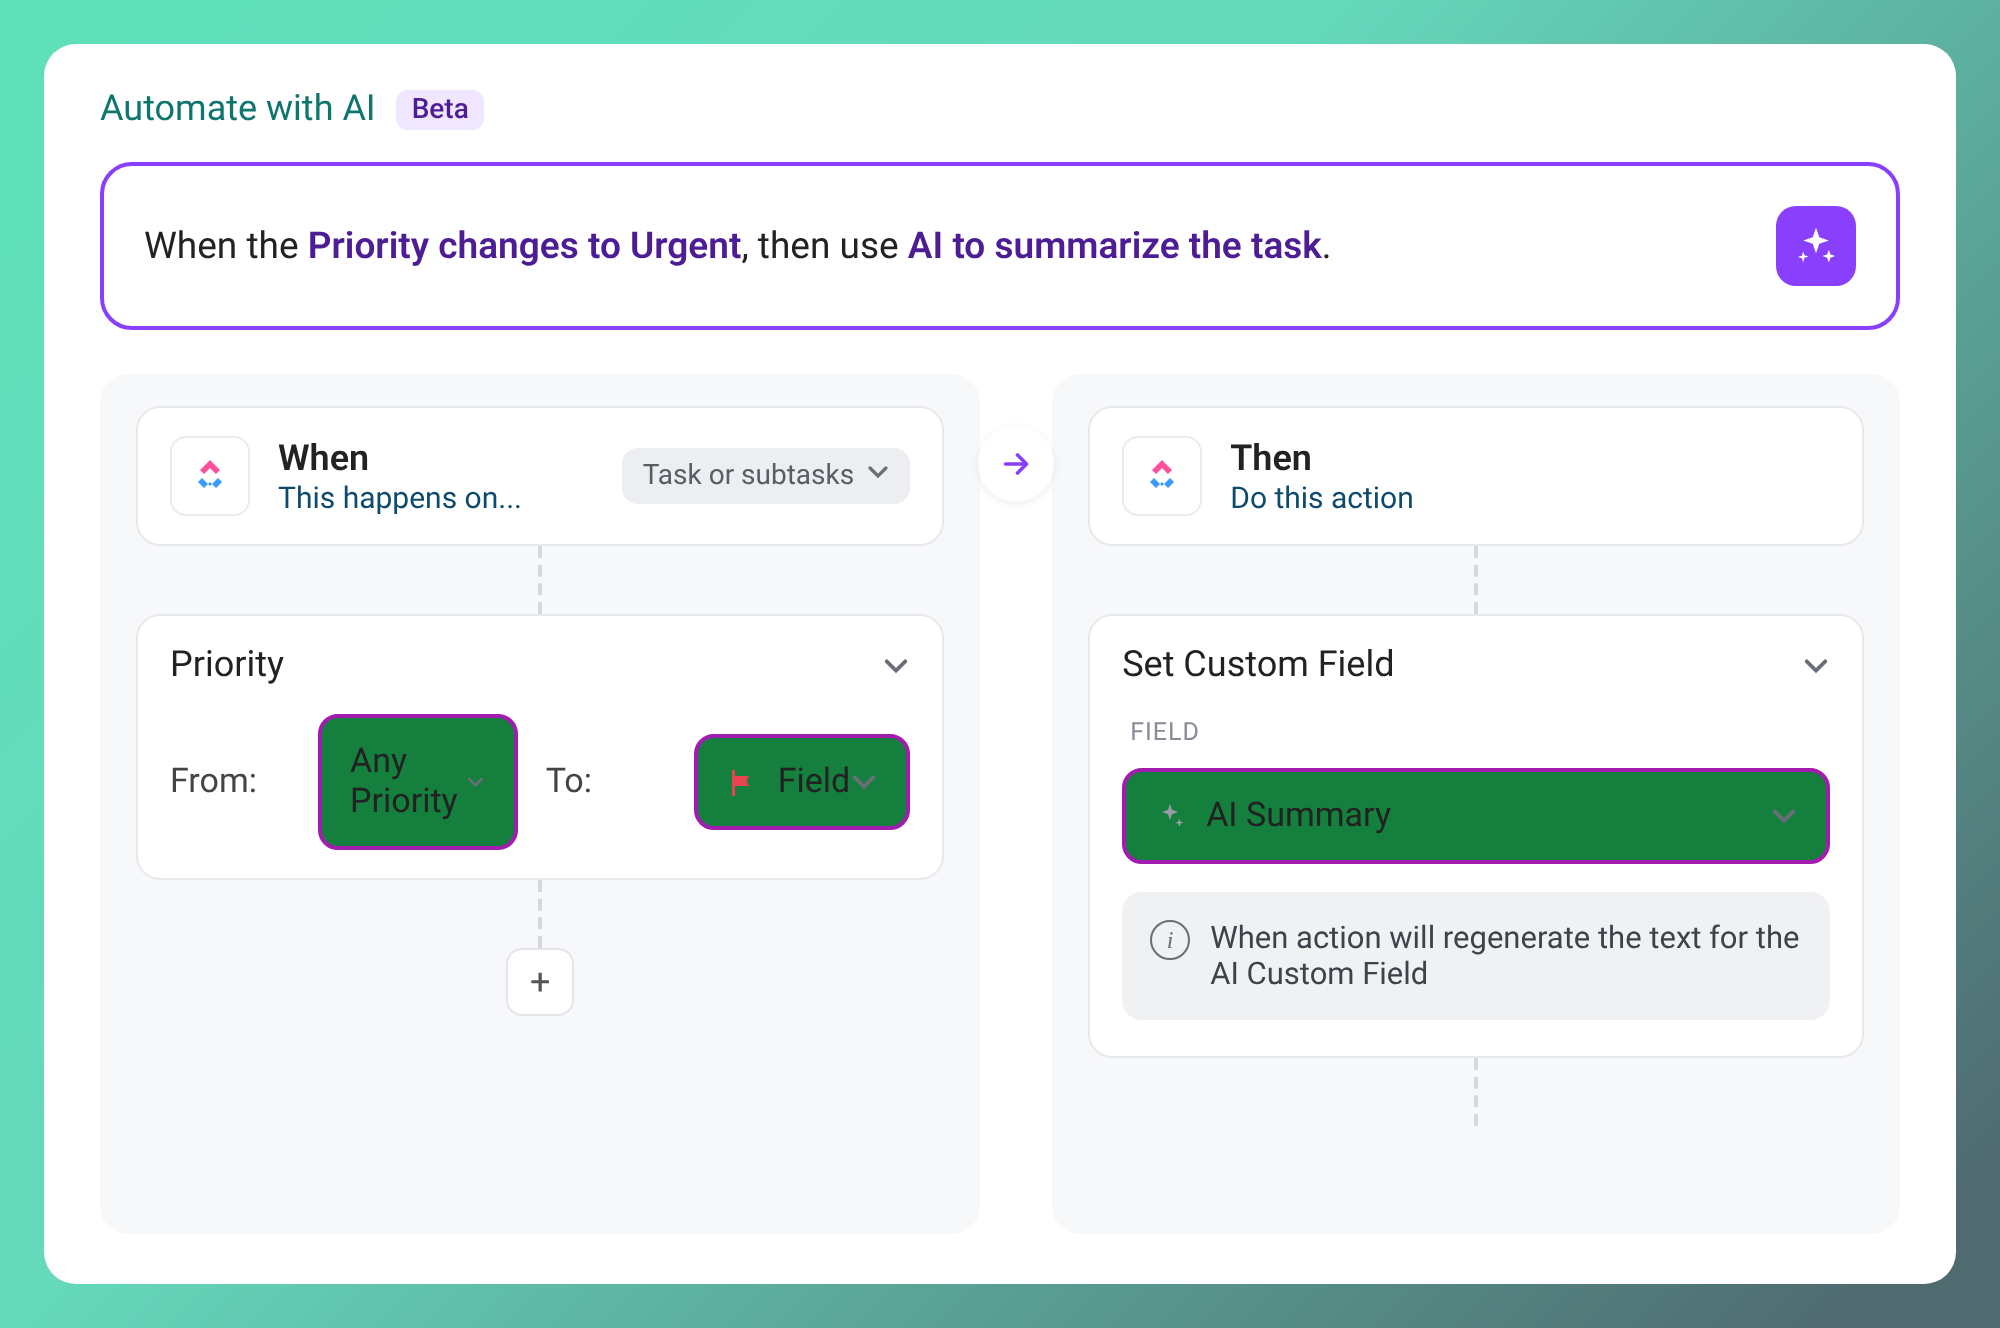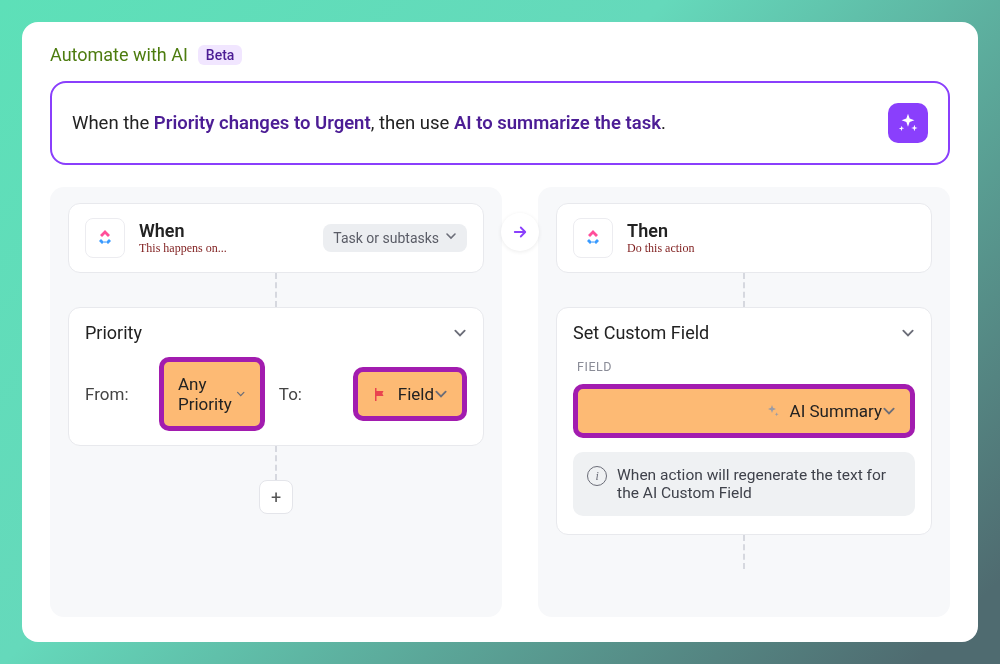--- a/index.html
+++ b/index.html
@@ -11,21 +11,21 @@
   }
   .app {
     background: #fff;
     border-radius: 16px;
     width: 100%; height: 100%;
     padding: 22px 28px 0 28px;
     overflow: hidden;
     position: relative;
   }
   .hdr { display: flex; align-items: center; gap: 10px; margin-bottom: 16px; }
-  .hdr-title { font-size: 18px; color: #4d7c0f; }
+  .hdr-title { font-size: 18px; color: #0f766e; }
   .beta {
     background: #f1e6ff; color: #4c1d95;
     font-size: 14px; font-weight: 500;
     padding: 2px 8px; border-radius: 6px;
   }
   .prompt-bar {
     border: 2px solid #8a3ffc;
     border-radius: 16px;
     padding: 20px 20px;
     display: flex; align-items: center; justify-content: space-between;
@@ -53,21 +53,21 @@
     background: #fff; border: 1px solid #e8e9ed; border-radius: 12px;
     padding: 14px 16px;
   }
   .trigger-card { display: flex; align-items: center; gap: 14px; }
   .brand-icon {
     width: 40px; height: 40px; border: 1px solid #ececf0; border-radius: 8px;
     display: flex; align-items: center; justify-content: center;
   }
   .tcol { display: flex; flex-direction: column; }
   .t-title { font-size: 18px; font-weight: 600; color: #222; }
-  .t-sub { font-size: 12px; color: #7f1d1d; font-family: Liberation Serif, serif; }
+  .t-sub { font-size: 15px; color: #0c4a6e; }
   .scope-pill {
     margin-left: auto; background: #eceef1; border-radius: 8px;
     padding: 6px 10px; font-size: 14px; color: #5a5c66;
     display: flex; gap: 6px; cursor: pointer;
   }
   .dashed {
     height: 34px;
     border-left: 2px dashed #d6d8df;
     margin: 0 auto;
     width: 0;
@@ -75,22 +75,22 @@
   .select-row {
     display: flex; align-items: center; justify-content: space-between;
     cursor: pointer;
   }
   .sel-label { font-size: 18px; color: #222; }
   .chev { color: #6b6d78; }
   .rows { margin-top: 14px; display: flex; gap: 14px; }
   .kv { display: flex; align-items: center; gap: 14px; }
   .kv-k { font-size: 17px; color: #444; width: 60px; }
   .kv-sel {
-    flex: 1; background: #fdba74; border: 5px solid #a21caf; border-radius: 10px;
-    padding: 12px 14px; display: flex; align-items: center; justify-content: flex-end;
+    flex: 1; background: #15803d; border: 2px solid #a21caf; border-radius: 10px;
+    padding: 12px 14px; display: flex; align-items: center; justify-content: space-between;
     cursor: pointer;
   }
   .kv-val { font-size: 17px; color: #222; display: flex; align-items: center; gap: 10px; }
   .flag { color: #e9434f; }
   .plus {
     width: 34px; height: 34px; background: #fff; border: 1px solid #e4e5ea;
     border-radius: 8px; display: flex; align-items: center; justify-content: center;
     font-size: 18px; color: #555; cursor: pointer;
     margin: 0 auto;
   }

